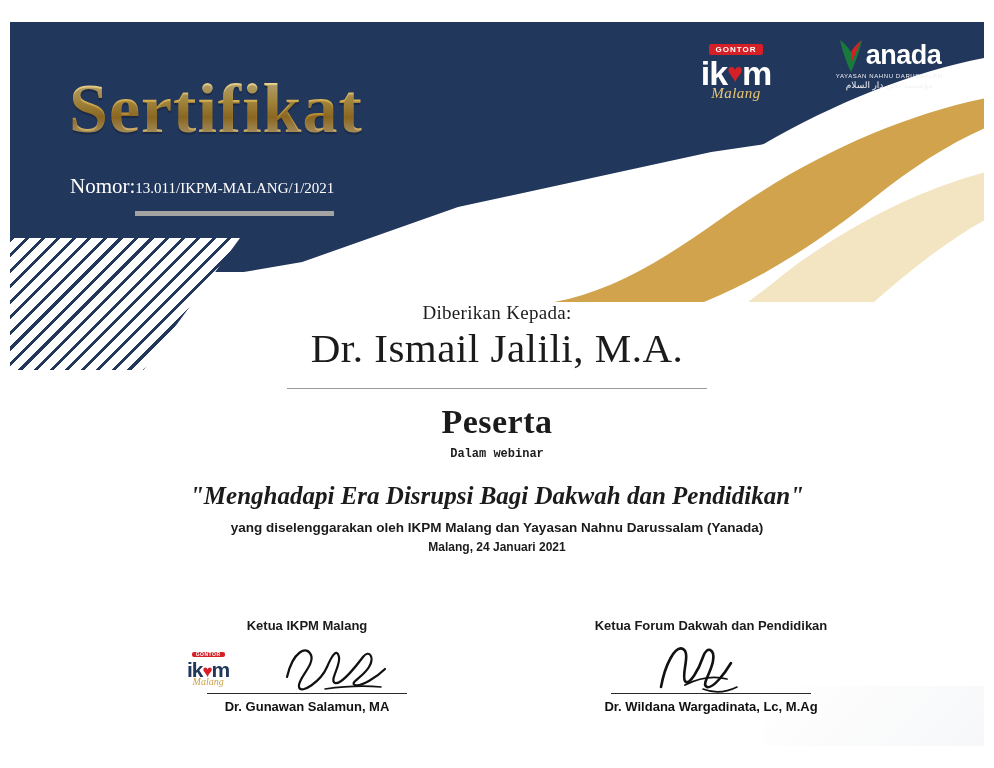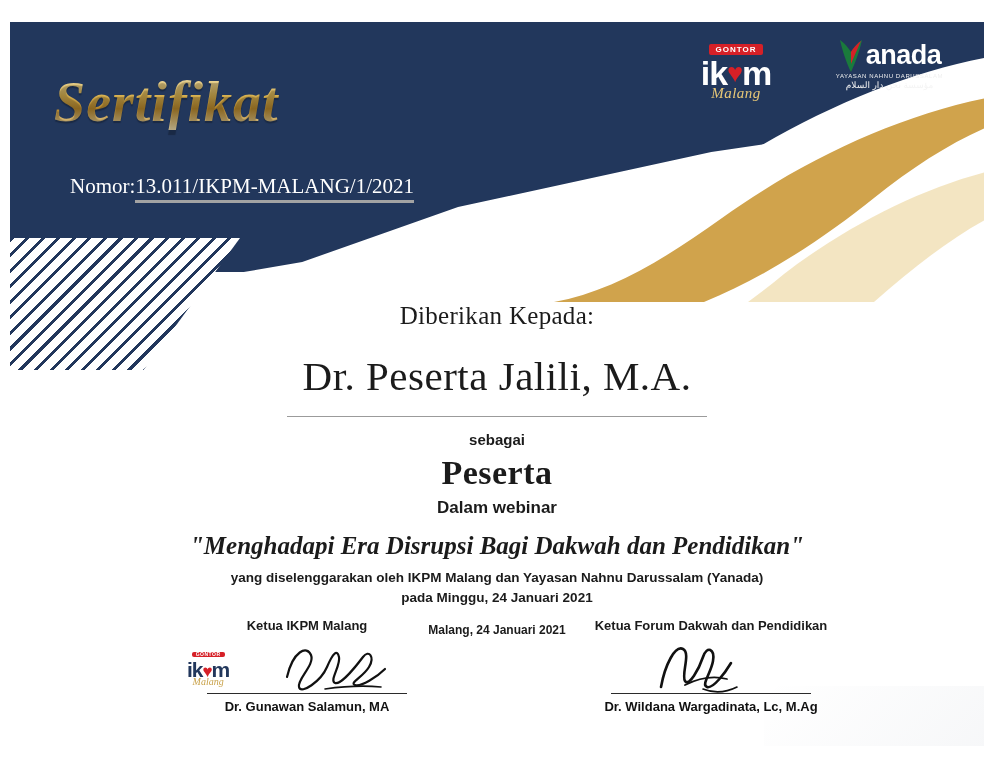--- a/index.html
+++ b/index.html
@@ -151,27 +151,26 @@
   }
   .yanada-ar {
     font-size: 9px;
     margin-top: 1px;
     color: #f4f4f4;
   }
 
   
   .title {
     position: absolute;
-    left: 44px;
+    left: 59px;
     top: 52px;
     z-index: 5;
     font-family: "Liberation Serif", serif;
-    font-style: italic;
-    font-weight: bold;
-    font-size: 56px;
+    font-weight: bold;
+    font-size: 70px;
     line-height: 1;
     letter-spacing: 1px;
     background: linear-gradient(180deg, #f3e3b0 0%, #d8b252 38%, #b8882c 62%, #f0dfae 100%);
     -webkit-background-clip: text;
     background-clip: text;
     color: transparent;
     -webkit-text-fill-color: transparent;
     text-shadow: 0 2px 1px rgba(0,0,0,0.25);
   }
 
@@ -182,39 +181,38 @@
     z-index: 5;
     display: flex;
     align-items: baseline;
     color: #ffffff;
   }
   .nomor-label {
     font-size: 21px;
     font-family: "Liberation Serif", serif;
   }
   .nomor-value {
-    font-size: 21px;
-    font-family: "Liberation Serif", serif;
-    border-bottom: 3px solid #a3a3a3;
-    padding-bottom: 1px;
+    font-size: 15px;
+    font-family: "Liberation Serif", serif;
+    border-bottom: 5px solid #a3a3a3;
+    padding-bottom: 14px;
   }
 
   
   .body-area {
     position: absolute;
     left: 0;
     top: 280px;
     width: 974px;
     text-align: center;
     color: #1b1b1b;
   }
   .given-to {
-    font-size: 25px;
+    font-size: 19px;
     letter-spacing: 0.3px;
-    margin-bottom: 22px;
   }
   .recipient {
     font-size: 41px;
     letter-spacing: 0.5px;
     margin-bottom: 16px;
   }
   .rule {
     width: 420px;
     height: 1px;
     background: #9b9b9b;
@@ -227,24 +225,24 @@
     margin-bottom: 6px;
   }
   .role {
     font-family: "Liberation Serif", serif;
     font-weight: bold;
     font-size: 34px;
     letter-spacing: 0.5px;
     margin-bottom: 6px;
   }
   .event-label {
-    font-family: Liberation Sans, sans-serif;
-    font-weight: bold;
-    font-size: 17px;
-    margin-bottom: 14px;
+    font-family: Liberation Mono, monospace;
+    font-weight: bold;
+    font-size: 12px;
+    margin-bottom: 21px;
   }
   .event-title {
     font-family: "Liberation Serif", serif;
     font-weight: bold;
     font-style: italic;
     font-size: 25px;
     margin-bottom: 10px;
   }
   .organizer {
     font-family: "Liberation Sans", sans-serif;
@@ -390,28 +388,26 @@
 
     <div class="title">Sertifikat</div>
 
     <div class="nomor-row">
       <span class="nomor-label">Nomor:</span>
       <span class="nomor-value">13.011/IKPM-MALANG/1/2021</span>
     </div>
 
     <div class="body-area">
       <div class="given-to">Diberikan Kepada:</div>
-      <div class="recipient">Dr. Peserta Jalili, M.A.</div>
+      <div class="recipient">Dr. Ismail Jalili, M.A.</div>
       <div class="rule"></div>
-      <div class="as-label">sebagai</div>
       <div class="role">Peserta</div>
       <div class="event-label">Dalam webinar</div>
       <div class="event-title">"Menghadapi Era Disrupsi Bagi Dakwah dan Pendidikan"</div>
       <div class="organizer">yang diselenggarakan oleh IKPM Malang dan Yayasan Nahnu Darussalam (Yanada)</div>
-      <div class="event-date">pada Minggu, 24 Januari 2021</div>
       <div class="place-date">Malang, 24 Januari 2021</div>
     </div>
 
     <div class="signatures">
       <div class="sig-block">
         <div class="sig-title">Ketua IKPM Malang</div>
         <div class="sig-area">
           <div class="sig-logo-small">
             <span class="g">GONTOR</span>
             <div class="m">

